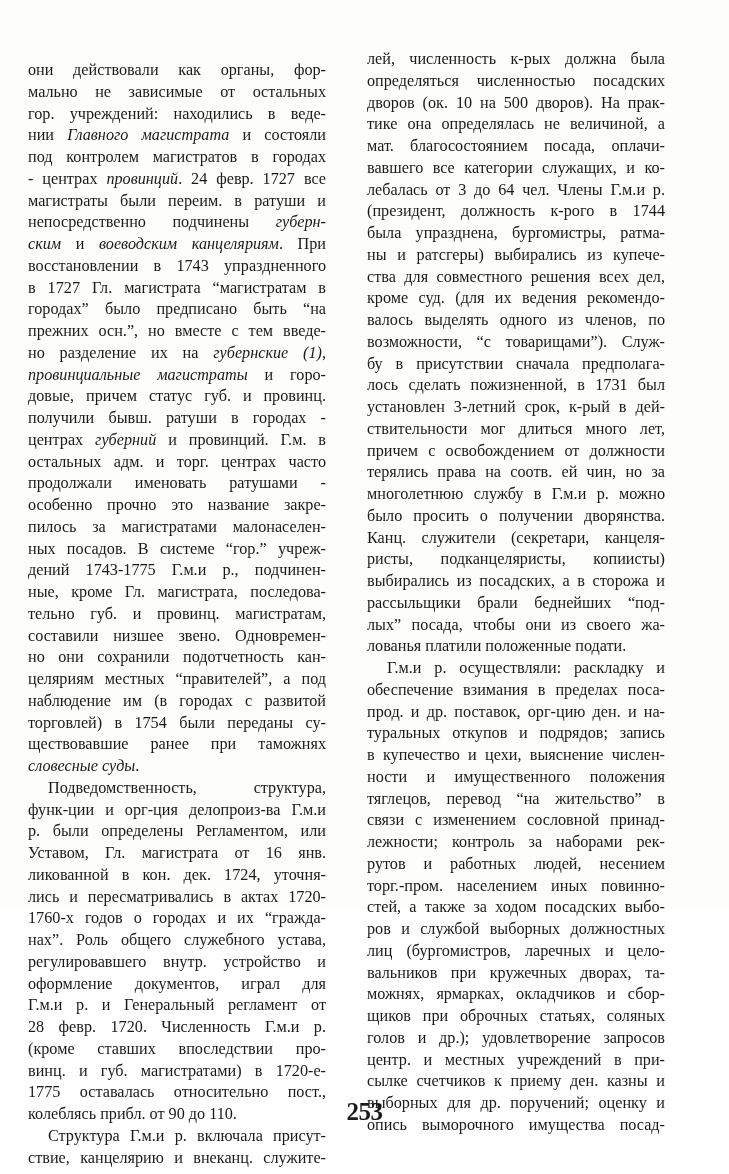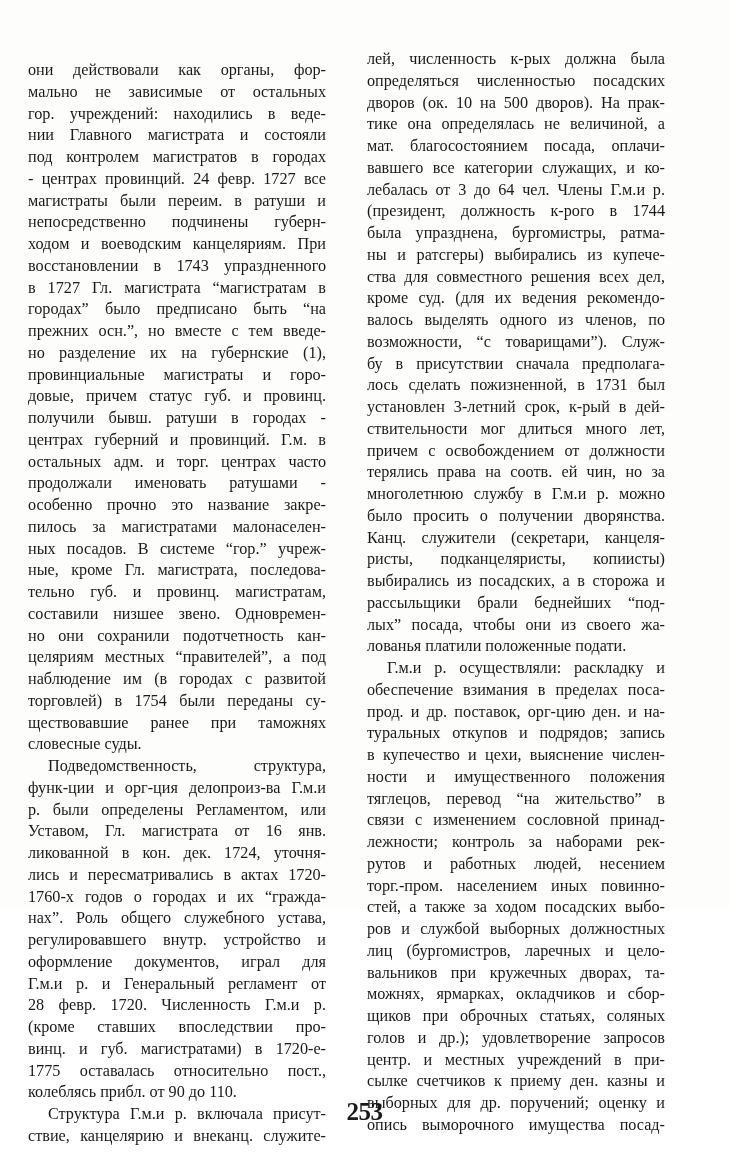--- a/index.html
+++ b/index.html
@@ -37,21 +37,21 @@
     text-align-last: justify;
     height: 21.75px;
     overflow: visible;
   }
   .line.last {
     text-align-last: left;
   }
   .line.indent {
     padding-left: 20px;
   }
-  .it { }
+  .it { font-style: italic; }
   .page-number {
     position: absolute;
     left: 0; width: 729px;
     top: 1098px;
     text-align: center;
     font-size: 25px;
     font-weight: bold;
     letter-spacing: -0.5px;
   }
 </style>
@@ -61,35 +61,36 @@
 <div class="page">
   <div class="column col-left">
       <span class="line"><span>они действовали как органы, фор-</span></span>
       <span class="line"><span>мально не зависимые от остальных</span></span>
       <span class="line"><span>гор. учреждений: находились в веде-</span></span>
       <span class="line"><span>нии </span><span class="it">Главного магистрата</span><span> и состояли</span></span>
       <span class="line"><span>под контролем магистратов в городах</span></span>
       <span class="line"><span>- центрах </span><span class="it">провинций</span><span>. 24 февр. 1727 все</span></span>
       <span class="line"><span>магистраты были переим. в ратуши и</span></span>
       <span class="line"><span>непосредственно подчинены </span><span class="it">губерн-</span></span>
-      <span class="line"><span class="it">ходом</span><span> и </span><span class="it">воеводским канцеляриям</span><span>. При</span></span>
+      <span class="line"><span class="it">ским</span><span> и </span><span class="it">воеводским канцеляриям</span><span>. При</span></span>
       <span class="line"><span>восстановлении в 1743 упраздненного</span></span>
       <span class="line"><span>в 1727 Гл. магистрата “магистратам в</span></span>
       <span class="line"><span>городах” было предписано быть “на</span></span>
       <span class="line"><span>прежних осн.”, но вместе с тем введе-</span></span>
       <span class="line"><span>но разделение их на </span><span class="it">губернские (1)</span><span>,</span></span>
       <span class="line"><span class="it">провинциальные магистраты</span><span> и горо-</span></span>
       <span class="line"><span>довые, причем статус губ. и провинц.</span></span>
       <span class="line"><span>получили бывш. ратуши в городах -</span></span>
       <span class="line"><span>центрах </span><span class="it">губерний</span><span> и провинций. Г.м. в</span></span>
       <span class="line"><span>остальных адм. и торг. центрах часто</span></span>
       <span class="line"><span>продолжали именовать ратушами -</span></span>
       <span class="line"><span>особенно прочно это название закре-</span></span>
       <span class="line"><span>пилось за магистратами малонаселен-</span></span>
       <span class="line"><span>ных посадов. В системе “гор.” учреж-</span></span>
+      <span class="line"><span>дений 1743-1775 Г.м.и р., подчинен-</span></span>
       <span class="line"><span>ные, кроме Гл. магистрата, последова-</span></span>
       <span class="line"><span>тельно губ. и провинц. магистратам,</span></span>
       <span class="line"><span>составили низшее звено. Одновремен-</span></span>
       <span class="line"><span>но они сохранили подотчетность кан-</span></span>
       <span class="line"><span>целяриям местных “правителей”, а под</span></span>
       <span class="line"><span>наблюдение им (в городах с развитой</span></span>
       <span class="line"><span>торговлей) в 1754 были переданы су-</span></span>
       <span class="line"><span>ществовавшие ранее при таможнях</span></span>
       <span class="line last"><span class="it">словесные суды</span><span>.</span></span>
       <span class="line indent"><span>Подведомственность, структура,</span></span>

